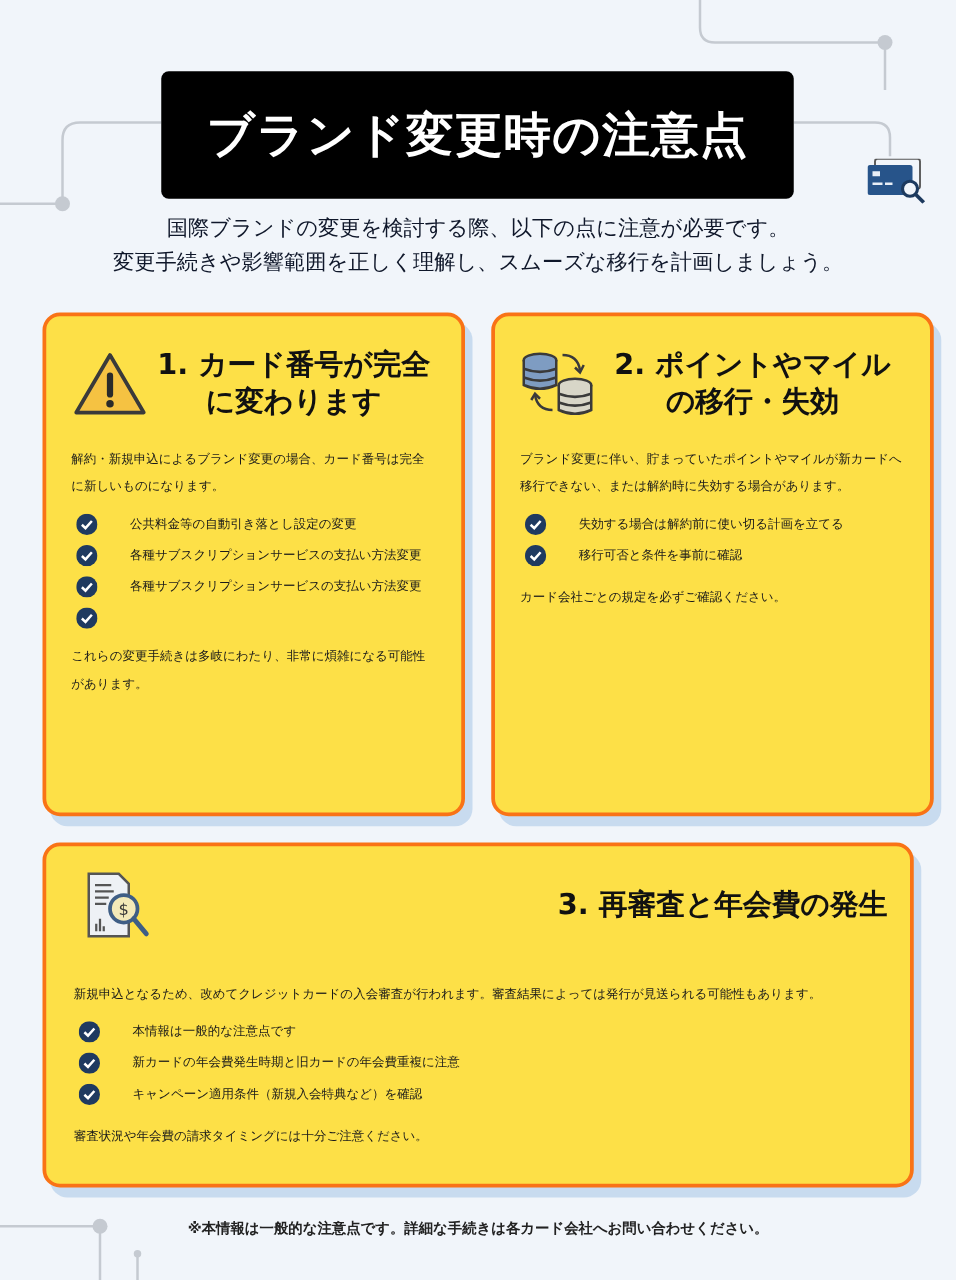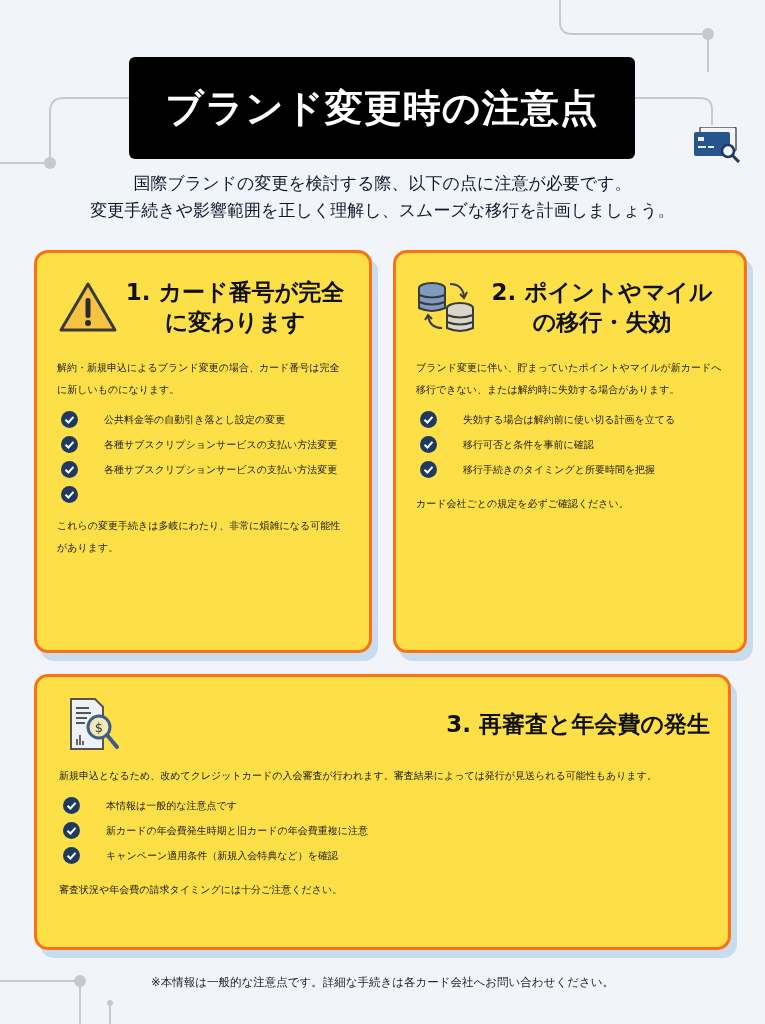--- a/index.html
+++ b/index.html
@@ -35,29 +35,29 @@
   .card-head { display:flex; align-items:center; }
   .c1 .card-head, .c2 .card-head { padding:20px 18px 0 20px; height:68px; }
   .c3 .card-head { padding:16px 18px 0 28px; height:62px; }
   .card-icon { width:62px; height:58px; flex:none; }
   .card-title {
     flex:1; text-align:center; font-weight:bold; font-size:23px; line-height:30px; color:#111;
   }
   .c3 .card-title { text-align:right; margin-left:20px; font-size:23px; }
   .card-body { padding:0 20px; font-weight:normal; font-size:10px; line-height:22px; color:#1a1a1a; }
   .c1 .card-body, .c2 .card-body { margin-top:16px; }
-  .c3 .card-body { margin-top:10px; padding:0 22px; }
+  .c3 .card-body { margin-top:30px; padding:0 22px; }
   .desc { margin:0 0 8px 0; }
   ul.checks { list-style:none; margin:0 0 12px 0; padding:0; }
   ul.checks li { display:flex; align-items:flex-start; margin-bottom:3px;gap:16px; }
   .check { width:17px; height:17px; flex:none; margin:2px 10px 0 4px; }
   .note { margin:0; }
   .footer {
     position:absolute; left:0; top:975px; width:765px; text-align:center;
-    font-size:11.5px; font-weight:normal; color:#222;
+    font-size:11.5px; font-weight:bold; color:#222;
   }
 </style>
 </head>
 <body>
 
 <svg class="deco" viewBox="0 0 765 1024">
   <g fill="none" stroke="#c5cad1" stroke-width="2">
     <path d="M560 0 V22 Q560 34 572 34 H708 V72"></path>
     <path d="M0 163 H50 V112 Q50 98 64 98 H129"></path>
     <path d="M635 98 H700 Q712 98 712 110 V125"></path>
@@ -169,27 +169,20 @@
           </svg>
         <span>失効する場合は解約前に使い切る計画を立てる</span>
       </li>
       <li>
         <svg class="check" viewBox="0 0 17 17">
             <circle cx="8.5" cy="8.5" r="8.5" fill="#1f3a60"></circle>
             <path d="M4.5 8.8 L7.4 11.5 L12.5 5.8" fill="none" stroke="#fff" stroke-width="2"></path>
           </svg>
         <span>移行可否と条件を事前に確認</span>
       </li>
-      <li>
-        <svg class="check" viewBox="0 0 17 17">
-            <circle cx="8.5" cy="8.5" r="8.5" fill="#1f3a60"></circle>
-            <path d="M4.5 8.8 L7.4 11.5 L12.5 5.8" fill="none" stroke="#fff" stroke-width="2"></path>
-          </svg>
-        <span>移行手続きのタイミングと所要時間を把握</span>
-      </li>
     </ul>
     <p class="note">カード会社ごとの規定を必ずご確認ください。</p>
   </div>
 </div>
 
 <div class="card c3">
   <div class="card-head">
     <svg class="card-icon" viewBox="0 0 62 58">
       <path d="M6 4 H30 L38 12 V54 H6 Z" fill="#eef1f5" stroke="#555" stroke-width="2"></path>
       <path d="M11 13 H24 M11 18 H26 M11 23 H22 M11 28 H20" stroke="#555" stroke-width="1.8"></path>

